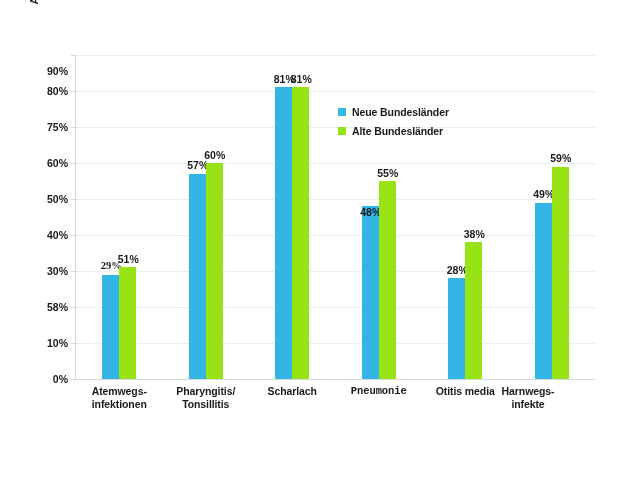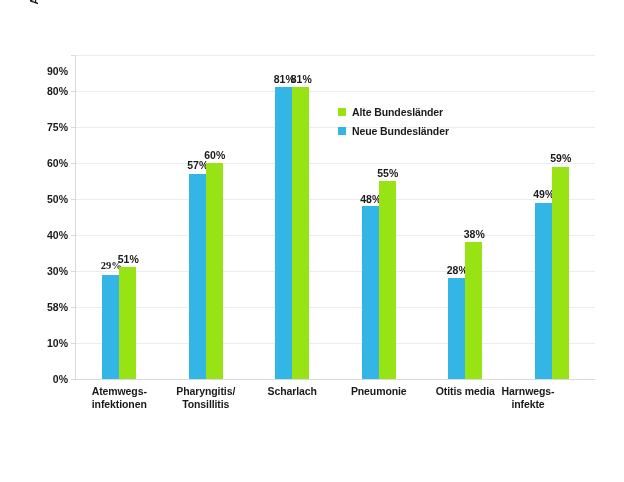--- a/index.html
+++ b/index.html
@@ -213,51 +213,51 @@
           <div class="bar-label series-1" style="bottom: 219px;">60%</div>
         </div>
         <div class="bar-group" style="left: 199.25px; width: 34px;">
           <div class="bar series-0" style="height: 291.6px; background: rgb(51, 181, 229);"></div>
           <div class="bar-label series-0" style="bottom: 294.6px;">81%</div>
           <div class="bar series-1" style="height: 291.6px; background: rgb(151, 227, 19);"></div>
           <div class="bar-label series-1" style="bottom: 294.6px;">81%</div>
         </div>
         <div class="bar-group" style="left: 285.75px; width: 34px;">
           <div class="bar series-0" style="height: 172.8px; background: rgb(51, 181, 229);"></div>
-          <div class="bar-label series-0" style="bottom: 175px;">48%</div>
+          <div class="bar-label series-0" style="bottom: 162px;">48%</div>
           <div class="bar series-1" style="height: 198px; background: rgb(151, 227, 19);"></div>
           <div class="bar-label series-1" style="bottom: 201px;">55%</div>
         </div>
         <div class="bar-group" style="left: 372.25px; width: 34px;">
           <div class="bar series-0" style="height: 100.8px; background: rgb(51, 181, 229);"></div>
           <div class="bar-label series-0" style="bottom: 103.8px;">28%</div>
           <div class="bar series-1" style="height: 136.8px; background: rgb(151, 227, 19);"></div>
           <div class="bar-label series-1" style="bottom: 139.8px;">38%</div>
         </div>
         <div class="bar-group" style="left: 458.75px; width: 34px;">
           <div class="bar series-0" style="height: 176.4px; background: rgb(51, 181, 229);"></div>
           <div class="bar-label series-0" style="bottom: 179.4px;">49%</div>
           <div class="bar series-1" style="height: 212.4px; background: rgb(151, 227, 19);"></div>
           <div class="bar-label series-1" style="bottom: 215.4px;">59%</div>
         </div>
       </div>
     <div id="catlabels">
         <div class="cat-label" style="left: -11.75px;">Atemwegs-<br>infektionen</div>
         <div class="cat-label" style="left: 74.75px;">Pharyngitis/<br>Tonsillitis</div>
         <div class="cat-label" style="left: 161.25px;">Scharlach</div>
-        <div class="cat-label" style="left: 247.75px;">Pneumonie</div>
+        <div class="cat-label" style="left: 247.75px; font-family: Liberation Mono, monospace;">Pneumonie</div>
         <div class="cat-label" style="left: 334.25px;">Otitis media</div>
         <div class="cat-label" style="left: 397px;">Harnwegs-<br>infekte</div>
       </div>
   </div>
 
   <div id="legend">
+      <div class="legend-item">
+        <div class="legend-swatch" style="background: rgb(51, 181, 229);"></div>
+        <div class="legend-label">Neue Bundesländer</div>
+      </div>
       <div class="legend-item">
         <div class="legend-swatch" style="background: rgb(151, 227, 19);"></div>
         <div class="legend-label">Alte Bundesländer</div>
       </div>
-      <div class="legend-item">
-        <div class="legend-swatch" style="background: rgb(51, 181, 229);"></div>
-        <div class="legend-label">Neue Bundesländer</div>
-      </div>
     </div>
 
 </div>
 
 </body></html>

